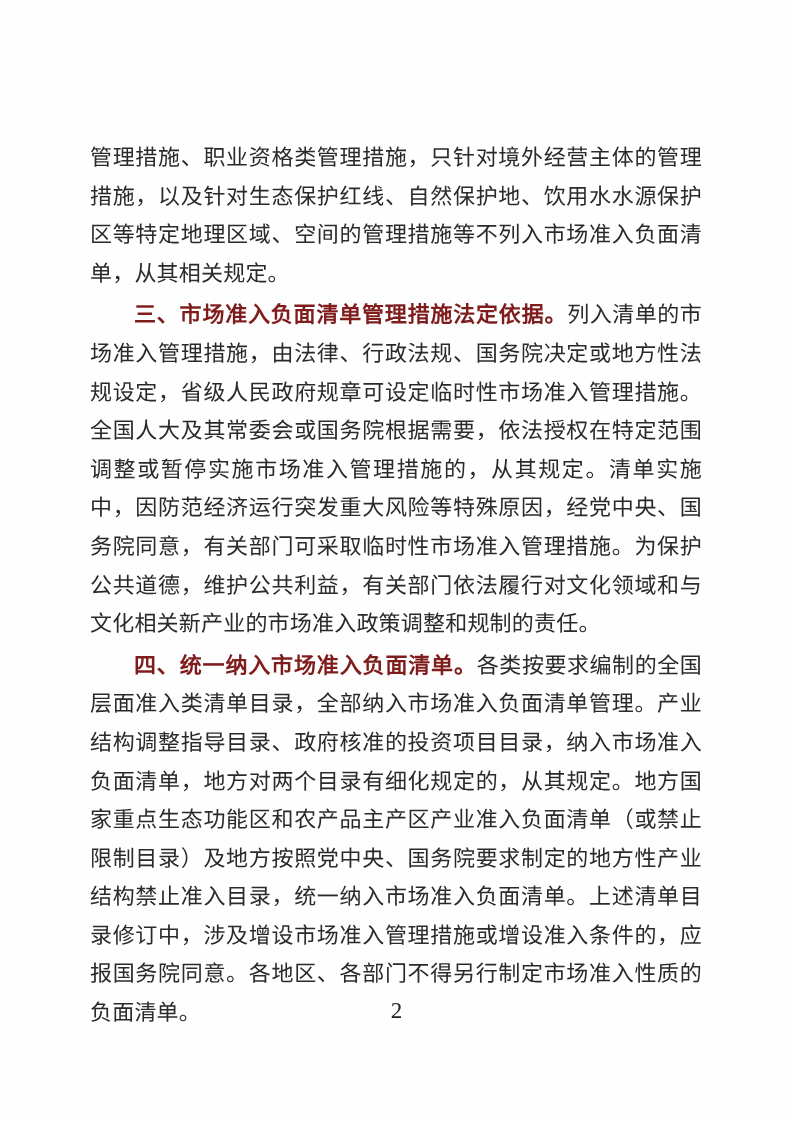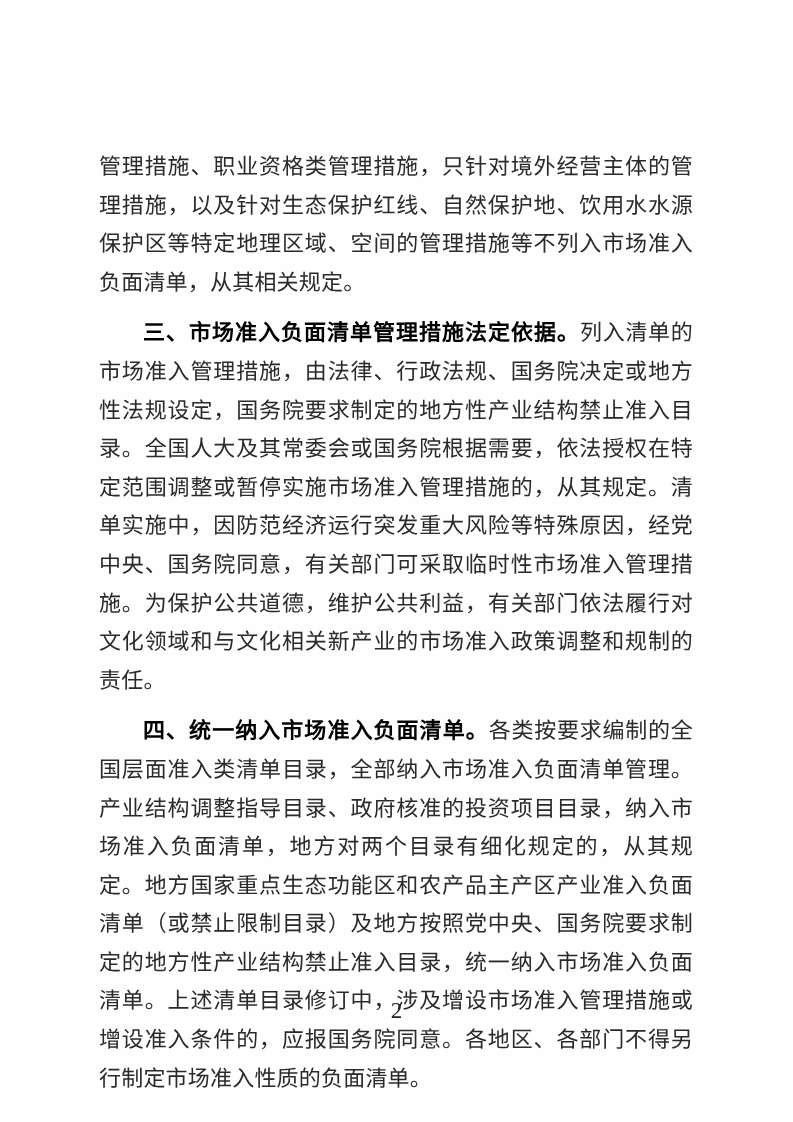--- a/index.html
+++ b/index.html
@@ -21,29 +21,29 @@
     left: 87px;
     top: 136px;
     width: 618px;
     font-size: 22px;
     line-height: 38.6px;
     text-align: justify;
     text-justify: inter-character;
     letter-spacing: 0.2px;
   }
   .para {
-    margin: 12px;
+    margin: 3px;
     text-indent: 2em;
   }
   .para.no-indent {
     text-indent: 0;
   }
   .heading {
     font-weight: bold;
-    color: #000000;
+    color: #7f1d1d;
     font-family: "Liberation Sans", "DejaVu Sans", sans-serif;
     letter-spacing: 0.5px;
   }
   .body-text {
     font-weight: normal;
   }
   .page-number {
     position: absolute;
     top: 998px;
     left: 0;
@@ -55,20 +55,20 @@
   }
 </style>
 </head>
 <body>
 
 <div class="page">
   <div class="content">
 
     <p class="para no-indent"><span class="heading"></span><span class="body-text">管理措施、职业资格类管理措施，只针对境外经营主体的管理措施，以及针对生态保护红线、自然保护地、饮用水水源保护区等特定地理区域、空间的管理措施等不列入市场准入负面清单，从其相关规定。</span></p>
 
-    <p class="para"><span class="heading">三、市场准入负面清单管理措施法定依据。</span><span class="body-text">列入清单的市场准入管理措施，由法律、行政法规、国务院决定或地方性法规设定，国务院要求制定的地方性产业结构禁止准入目录。全国人大及其常委会或国务院根据需要，依法授权在特定范围调整或暂停实施市场准入管理措施的，从其规定。清单实施中，因防范经济运行突发重大风险等特殊原因，经党中央、国务院同意，有关部门可采取临时性市场准入管理措施。为保护公共道德，维护公共利益，有关部门依法履行对文化领域和与文化相关新产业的市场准入政策调整和规制的责任。</span></p>
+    <p class="para"><span class="heading">三、市场准入负面清单管理措施法定依据。</span><span class="body-text">列入清单的市场准入管理措施，由法律、行政法规、国务院决定或地方性法规设定，省级人民政府规章可设定临时性市场准入管理措施。全国人大及其常委会或国务院根据需要，依法授权在特定范围调整或暂停实施市场准入管理措施的，从其规定。清单实施中，因防范经济运行突发重大风险等特殊原因，经党中央、国务院同意，有关部门可采取临时性市场准入管理措施。为保护公共道德，维护公共利益，有关部门依法履行对文化领域和与文化相关新产业的市场准入政策调整和规制的责任。</span></p>
 
     <p class="para"><span class="heading">四、统一纳入市场准入负面清单。</span><span class="body-text">各类按要求编制的全国层面准入类清单目录，全部纳入市场准入负面清单管理。产业结构调整指导目录、政府核准的投资项目目录，纳入市场准入负面清单，地方对两个目录有细化规定的，从其规定。地方国家重点生态功能区和农产品主产区产业准入负面清单（或禁止限制目录）及地方按照党中央、国务院要求制定的地方性产业结构禁止准入目录，统一纳入市场准入负面清单。上述清单目录修订中，涉及增设市场准入管理措施或增设准入条件的，应报国务院同意。各地区、各部门不得另行制定市场准入性质的负面清单。</span></p>
 
   </div>
 
   <div class="page-number">2</div>
 </div>
 
 </body></html>

